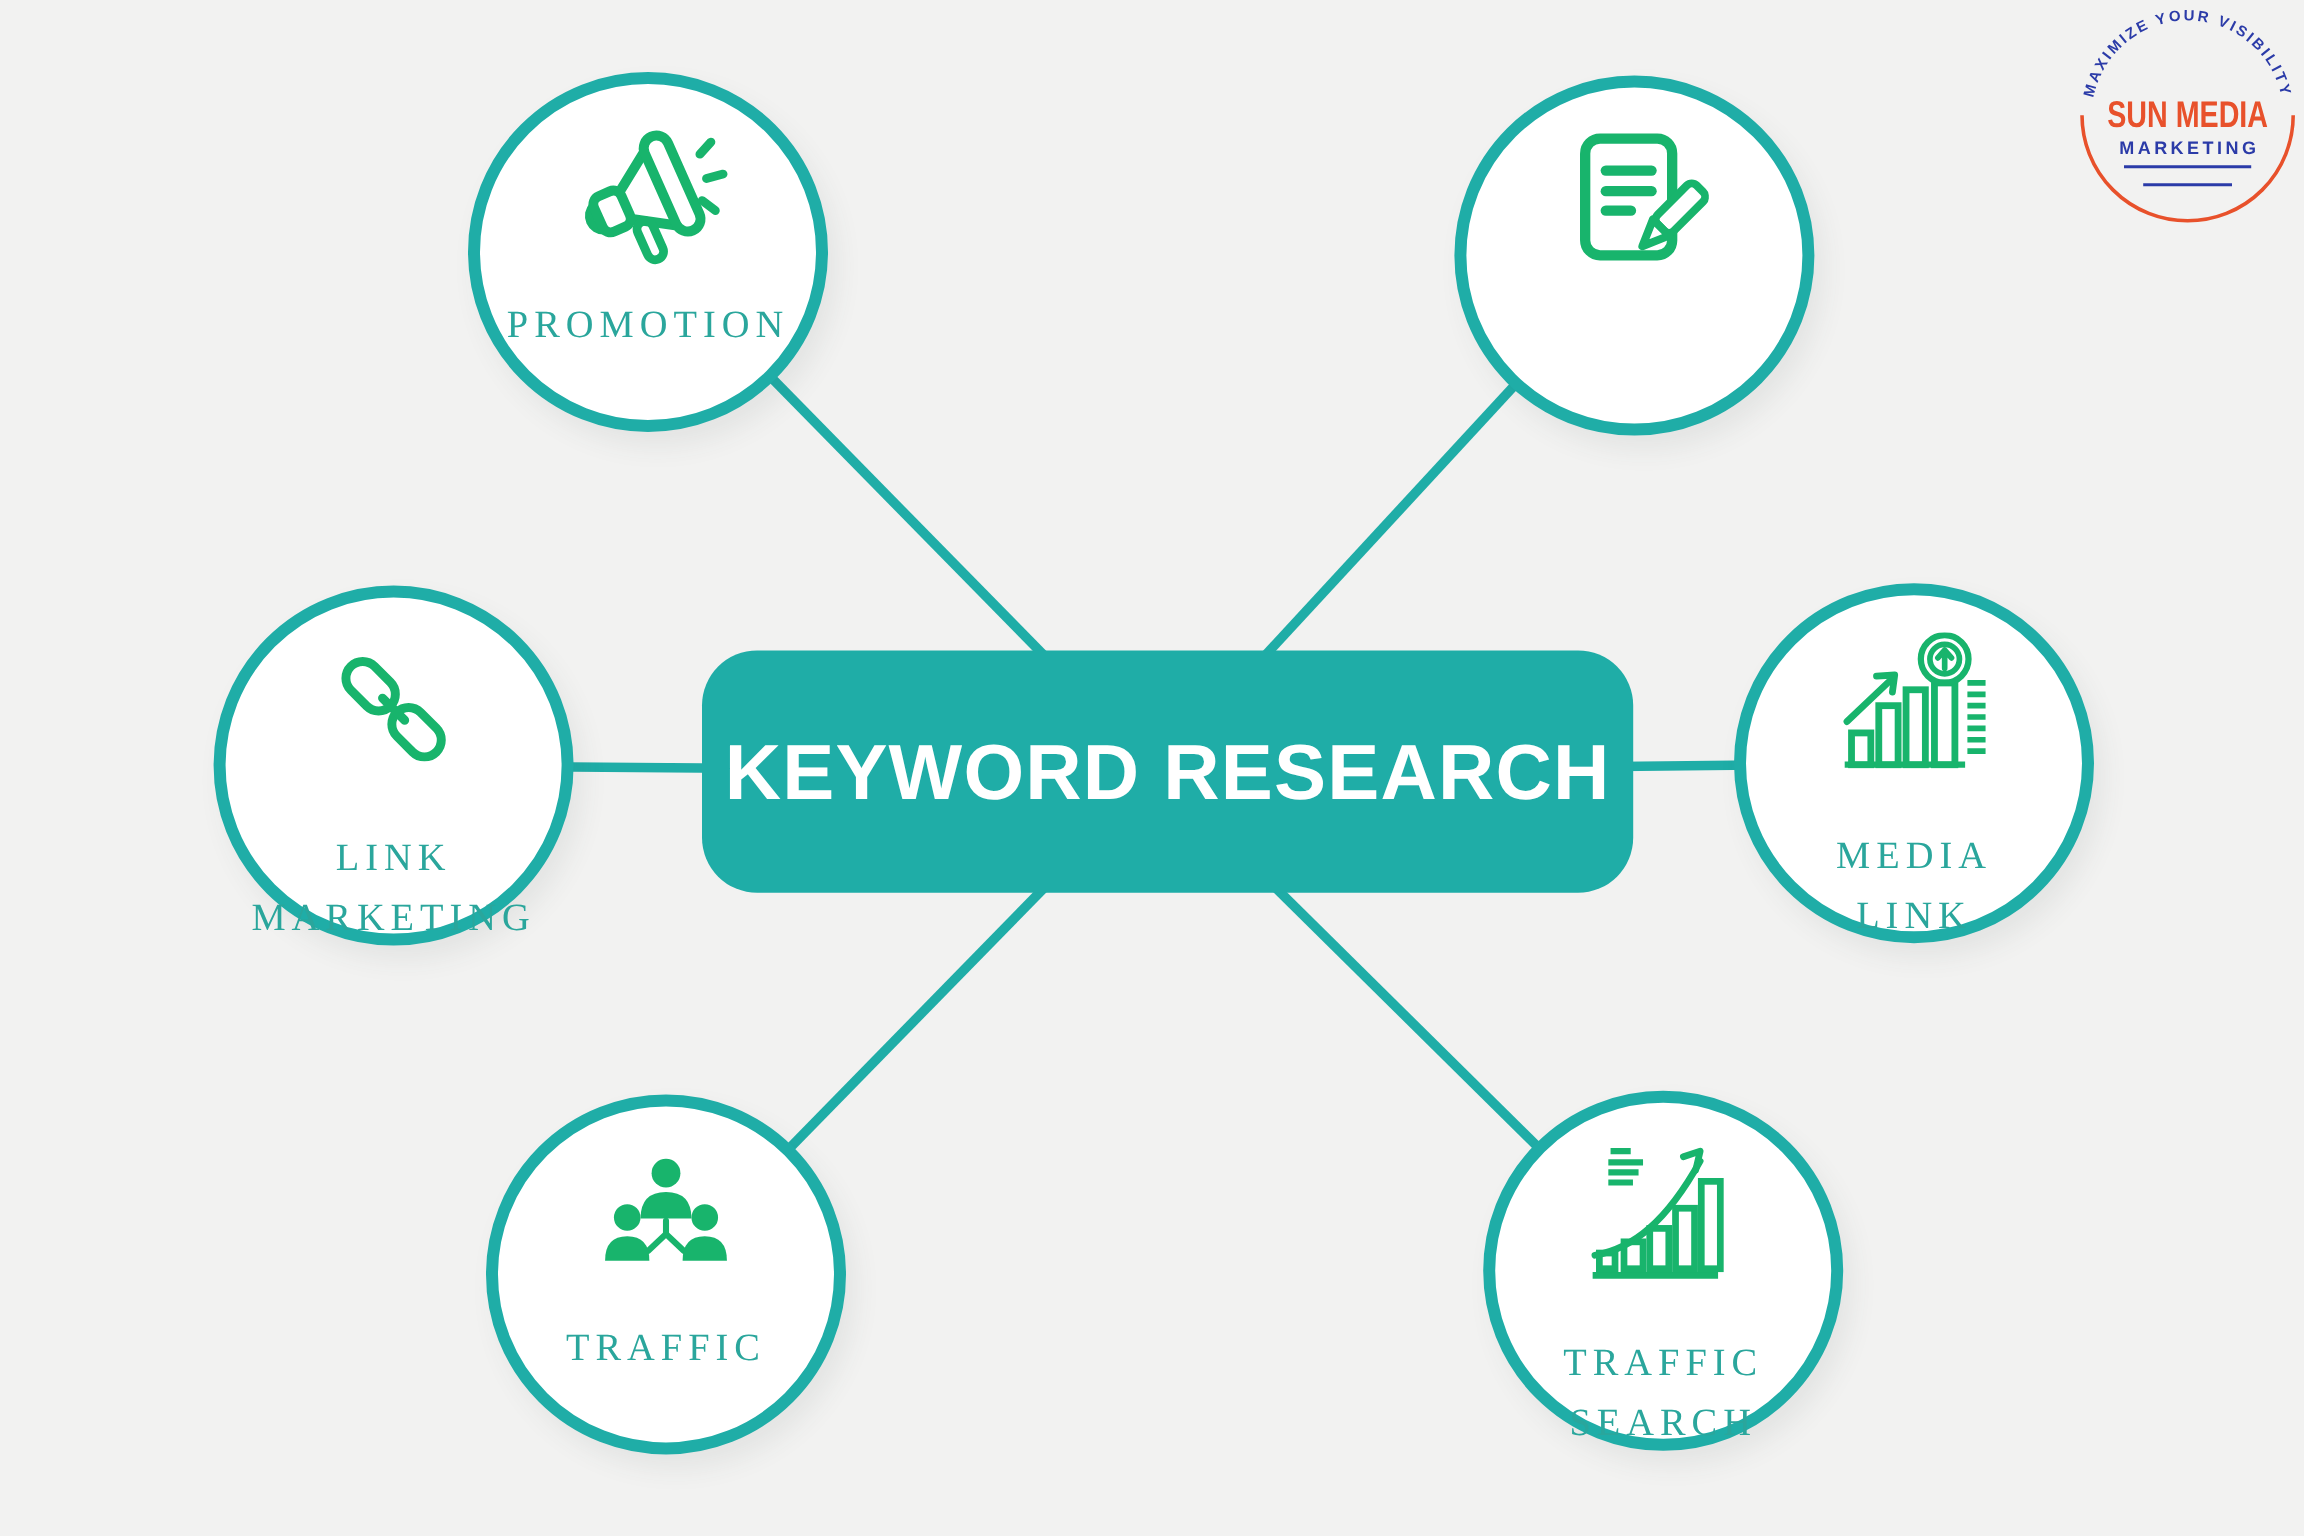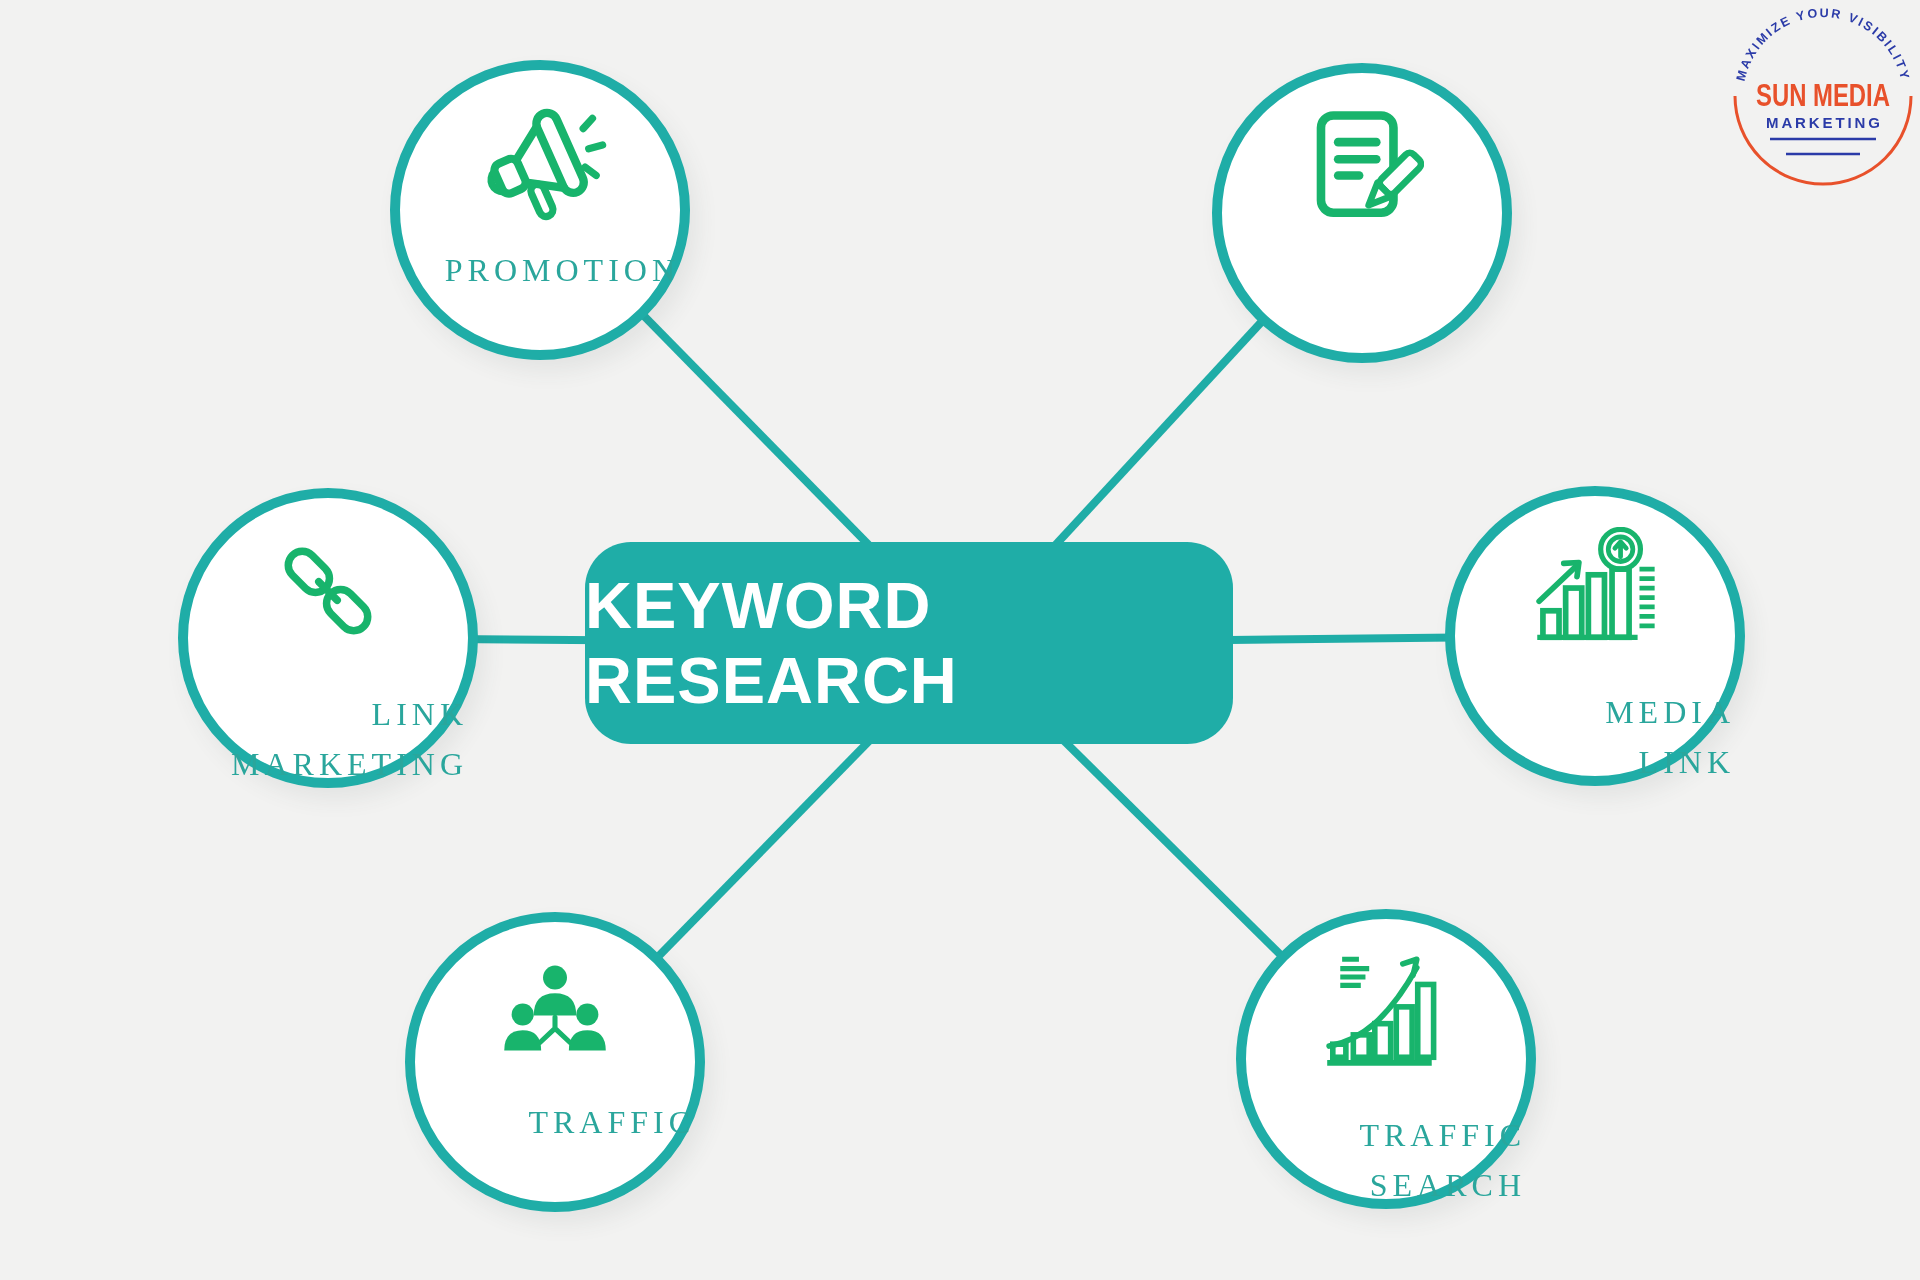--- a/index.html
+++ b/index.html
@@ -14,39 +14,39 @@
   }
   html,body{margin:0;padding:0;background:var(--background);}
   .canvas{
     position:relative;width:1920px;height:1280px;overflow:hidden;
     background:var(--background);
     font-family:"Liberation Sans",sans-serif;
   }
   .connectors{position:absolute;left:0;top:0;z-index:1;}
   .connectors line{stroke:var(--teal);stroke-width:8;}
   .center-box{
-    position:absolute;z-index:3;left:585px;top:542px;width:648px;height:202px;
+    position:absolute;z-index:3;left:585px;top:542px;width:776px;height:202px;
     background:var(--teal);border-radius:46px;
     display:flex;align-items:center;justify-content:center;
   }
   .center-box span{
     color:var(--center-text);font-size:65px;font-weight:bold;letter-spacing:1px;
     font-family:"Liberation Sans",sans-serif;
   }
   .node{
     position:absolute;z-index:2;width:300px;height:300px;box-sizing:border-box;
     background:var(--node-fill);border:10px solid var(--teal);border-radius:50%;
     box-shadow:8px 12px 22px rgba(60,80,80,0.08);
   }
   .node-icon{
     position:absolute;top:24px;left:0;right:0;height:138px;
     display:flex;align-items:center;justify-content:center;
   }
   .node-label{
-    position:absolute;left:0;right:0;text-align:right;
+    position:absolute;left:0;right:0;text-align:center;
     font-family:"Liberation Serif",serif;color:var(--label-teal);
     font-size:32px;letter-spacing:5px;line-height:50px;white-space:nowrap;
   }
   .one .node-label{top:175px;}
   .two .node-label{top:167px;margin-top:24px;}
   
   .st{stroke:var(--icon-green);fill:none;stroke-linecap:round;stroke-linejoin:round;}
   .sq{stroke:var(--icon-green);fill:none;stroke-linecap:butt;stroke-linejoin:miter;}
   .fg{fill:var(--icon-green);}
   .wf{fill:#ffffff;stroke:var(--icon-green);stroke-linejoin:round;}

